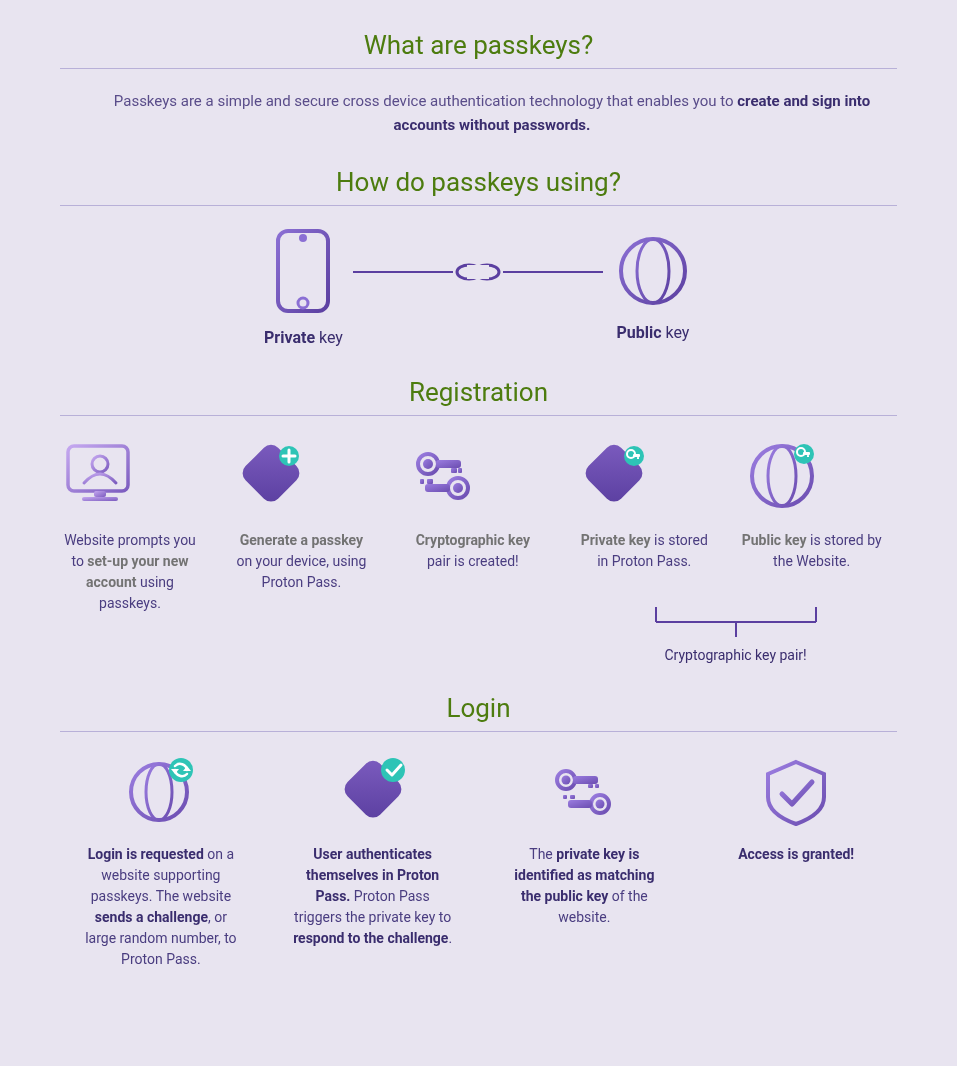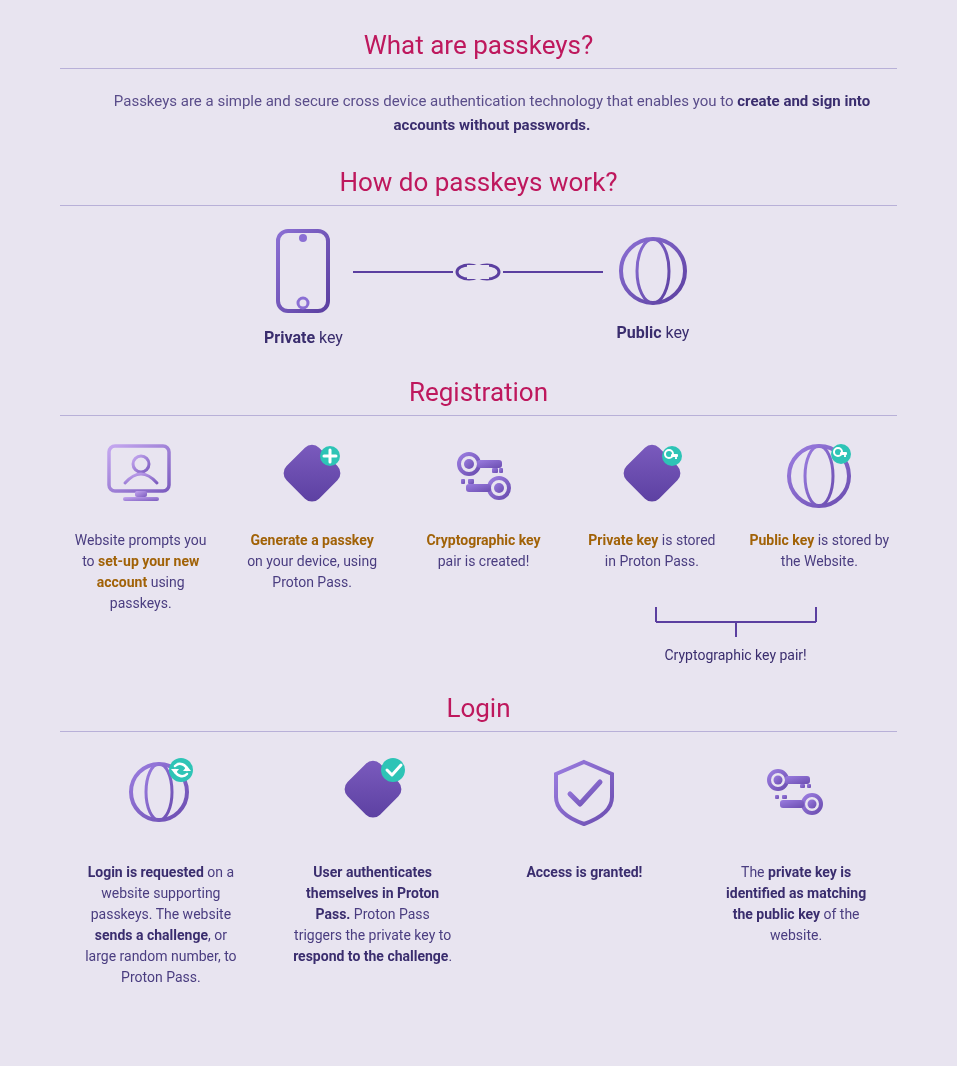--- a/index.html
+++ b/index.html
@@ -12,21 +12,21 @@
     }
     .page {
       max-width: 957px;
       padding: 30px 60px 40px;
     }
     
     .section-title {
       text-align: center;
       font-size: 26px;
       font-weight: 400;
-      color: #be185d;
+      color: #4d7c0f;
       margin-bottom: 8px;
     }
     .divider {
       border: none;
       border-top: 1.5px solid #b8b0d8;
       margin: 0 0 20px 0;
     }
     
     .intro-text {
       text-align: center;
@@ -82,34 +82,34 @@
     .steps-row {
       display: flex;
       justify-content: space-around;
       align-items: flex-start;
       margin-top: 20px;
       gap: 10px;
     }
     .step {
       display: flex;
       flex-direction: column;
-      align-items: center;
+      align-items: flex-start;
       text-align: center;
       flex: 1;
       gap: 14px;
     }
     .step-text {
       font-size: 14px;
       color: #4a3d80;
       line-height: 1.5;
       max-width: 140px;
     }
     .step-text strong {
       font-weight: 700;
-      color: #a16207;
+      color: #737373;
     }
     .bracket-label {
       font-size: 14px;
       font-weight: 400;
       color: #3a2d6e;
       text-align: center;
       margin-top: 6px;
     }
 
     
@@ -119,21 +119,21 @@
       align-items: flex-start;
       margin-top: 20px;
       gap: 10px;
     }
     .login-step {
       display: flex;
       flex-direction: column;
       align-items: center;
       text-align: center;
       flex: 1;
-      gap: 30px;
+      gap: 12px;
     }
     .login-step-text {
       font-size: 14px;
       color: #4a3d80;
       line-height: 1.5;
       max-width: 160px;
     }
     .login-step-text strong {
       font-weight: 700;
       color: #3a2d6e;
@@ -170,21 +170,21 @@
 
 <div class="page">
 
   <h1 class="section-title">What are passkeys?</h1>
   <hr class="divider">
 
   <p class="intro-text">
     <span>Passkeys are a simple and secure cross device authentication technology that enables you to </span><strong>create and sign into accounts without passwords.</strong>
   </p>
 
-  <h2 class="section-title">How do passkeys work?</h2>
+  <h2 class="section-title">How do passkeys using?</h2>
   <hr class="divider">
 
   <div class="keys-diagram">
 
     <div class="key-item">
       <svg width="70" height="90" viewBox="0 0 70 90">
         <defs>
           <linearGradient id="phoneGrad" x1="0%" y1="0%" x2="100%" y2="100%">
             <stop offset="0%" style="stop-color:#8b6fd4"></stop>
             <stop offset="100%" style="stop-color:#5b3fa0"></stop>
@@ -414,38 +414,20 @@
           <polyline points="54,18 59,23 68,13" fill="none" stroke="white" stroke-width="3" stroke-linecap="round" stroke-linejoin="round"></polyline>
         </svg>
         <div class="login-step-text">
           <strong>User authenticates themselves in Proton Pass.</strong> Proton Pass triggers the private key to <strong>respond to the challenge</strong>.
         </div>
       </div>
 
       <div class="login-step">
         <svg width="80" height="80" viewBox="0 0 80 80">
           <defs>
-            <linearGradient id="lgGrad4" x1="0%" y1="0%" x2="100%" y2="100%">
-              <stop offset="0%" style="stop-color:#9b7de0"></stop>
-              <stop offset="100%" style="stop-color:#6b4db0"></stop>
-            </linearGradient>
-          </defs>
-
-          <path d="M40 10 L68 22 L68 45 Q68 62 40 72 Q12 62 12 45 L12 22 Z" fill="none" stroke="url(#lgGrad4)" stroke-width="4"></path>
-
-          <polyline points="26 42 36 52 56 30" fill="none" stroke="url(#lgGrad4)" stroke-width="5" stroke-linecap="round" stroke-linejoin="round"></polyline>
-        </svg>
-        <div class="login-step-text">
-          <strong>Access is granted!</strong>
-        </div>
-      </div>
-
-      <div class="login-step">
-        <svg width="80" height="80" viewBox="0 0 80 80">
-          <defs>
             <linearGradient id="lgGrad3" x1="0%" y1="0%" x2="100%" y2="100%">
               <stop offset="0%" style="stop-color:#9b7de0"></stop>
               <stop offset="100%" style="stop-color:#6b4db0"></stop>
             </linearGradient>
           </defs>
 
           <circle cx="22" cy="28" r="9" fill="none" stroke="url(#lgGrad3)" stroke-width="4"></circle>
           <circle cx="22" cy="28" r="4.5" fill="url(#lgGrad3)"></circle>
           <rect x="29" y="24" width="25" height="8" rx="3" fill="url(#lgGrad3)"></rect>
           <rect x="44" y="32" width="5" height="4" rx="1" fill="url(#lgGrad3)"></rect>
@@ -454,15 +436,33 @@
           <circle cx="56" cy="52" r="9" fill="none" stroke="url(#lgGrad3)" stroke-width="4"></circle>
           <circle cx="56" cy="52" r="4.5" fill="url(#lgGrad3)"></circle>
           <rect x="24" y="48" width="24" height="8" rx="3" fill="url(#lgGrad3)"></rect>
           <rect x="26" y="43" width="5" height="4" rx="1" fill="url(#lgGrad3)"></rect>
           <rect x="19" y="43" width="4" height="4" rx="1" fill="url(#lgGrad3)"></rect>
         </svg>
         <div class="login-step-text">
           The <strong>private key is identified as matching the public key</strong> of the website.
         </div>
       </div>
+
+      <div class="login-step">
+        <svg width="80" height="80" viewBox="0 0 80 80">
+          <defs>
+            <linearGradient id="lgGrad4" x1="0%" y1="0%" x2="100%" y2="100%">
+              <stop offset="0%" style="stop-color:#9b7de0"></stop>
+              <stop offset="100%" style="stop-color:#6b4db0"></stop>
+            </linearGradient>
+          </defs>
+
+          <path d="M40 10 L68 22 L68 45 Q68 62 40 72 Q12 62 12 45 L12 22 Z" fill="none" stroke="url(#lgGrad4)" stroke-width="4"></path>
+
+          <polyline points="26 42 36 52 56 30" fill="none" stroke="url(#lgGrad4)" stroke-width="5" stroke-linecap="round" stroke-linejoin="round"></polyline>
+        </svg>
+        <div class="login-step-text">
+          <strong>Access is granted!</strong>
+        </div>
+      </div>
     </div>
   </div>
 </div>
 
 </body></html>

